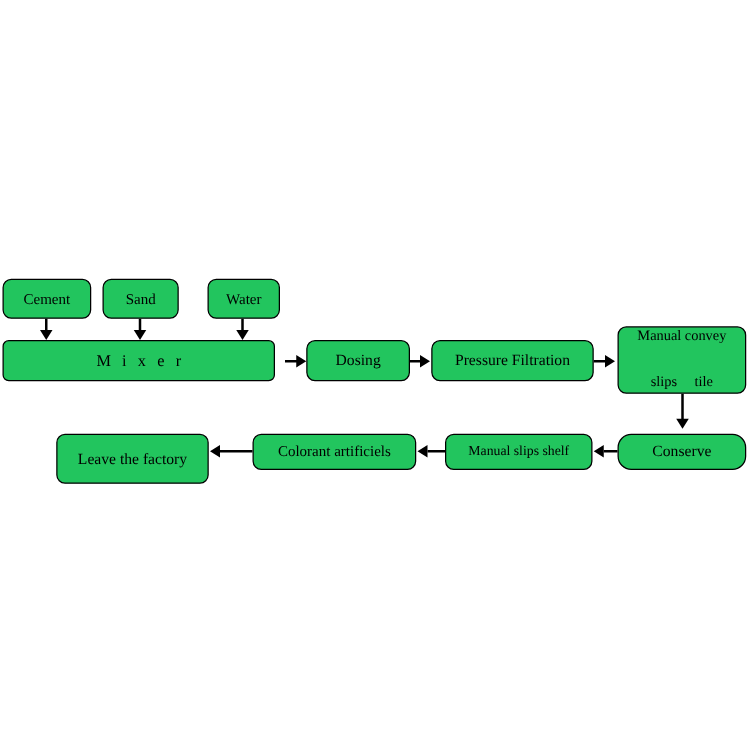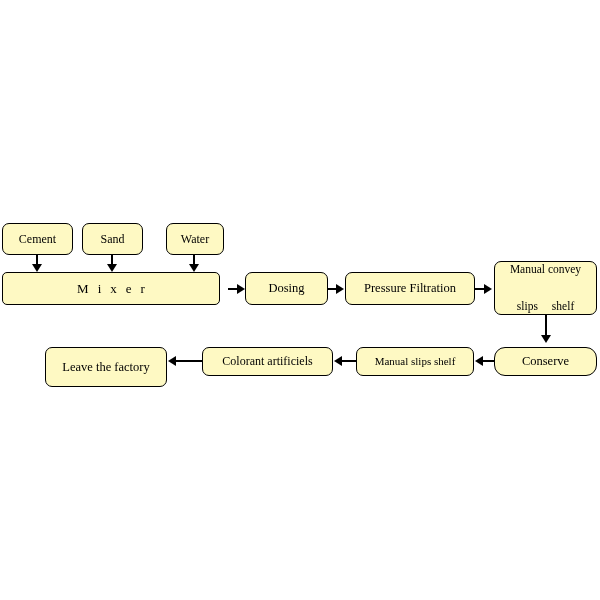--- a/index.html
+++ b/index.html
@@ -21,21 +21,21 @@
     height: 600px;
     background: #ffffff;
   }
 
   
   .node {
     position: absolute;
     box-sizing: border-box;
     border: 1px solid #000000;
     border-radius: 7px;
-    background: #fef9c3;
+    background: #22c55e;
     display: flex;
     align-items: center;
     justify-content: center;
     text-align: center;
     font-size: 12px;
     line-height: 1.35;
     color: #000000;
     white-space: nowrap;
     padding: 3px 4px;
   }
@@ -168,21 +168,21 @@
     <span class="node-label">Pressure Filtration</span>
   </div>
 
   <div class="edge">
     <div class="line-h" style="left:475px; top:288px; width:11px;"></div>
     <div class="arrowhead arrow-right" style="left:484px; top:284px;"></div>
   </div>
 
   <div class="node wide-text" id="node-manual-convey" style="left:494px; top:261px; width:103px; height:54px;">
     <span class="node-label line1">Manual convey</span>
-    <span class="node-label line2"><span>slips</span><span class="gap"></span><span>shelf</span></span>
+    <span class="node-label line2"><span>slips</span><span class="gap"></span><span>tile</span></span>
   </div>
 
   <div class="edge">
     <div class="line-v" style="left:545px; top:315px; height:24px;"></div>
     <div class="arrowhead arrow-down" style="left:541px; top:335px;"></div>
   </div>
 
   <div class="node" id="node-conserve" style="left:494px; top:347px; width:103px; height:29px;border-radius:11px;">
     <span class="node-label">Conserve</span>
   </div>

